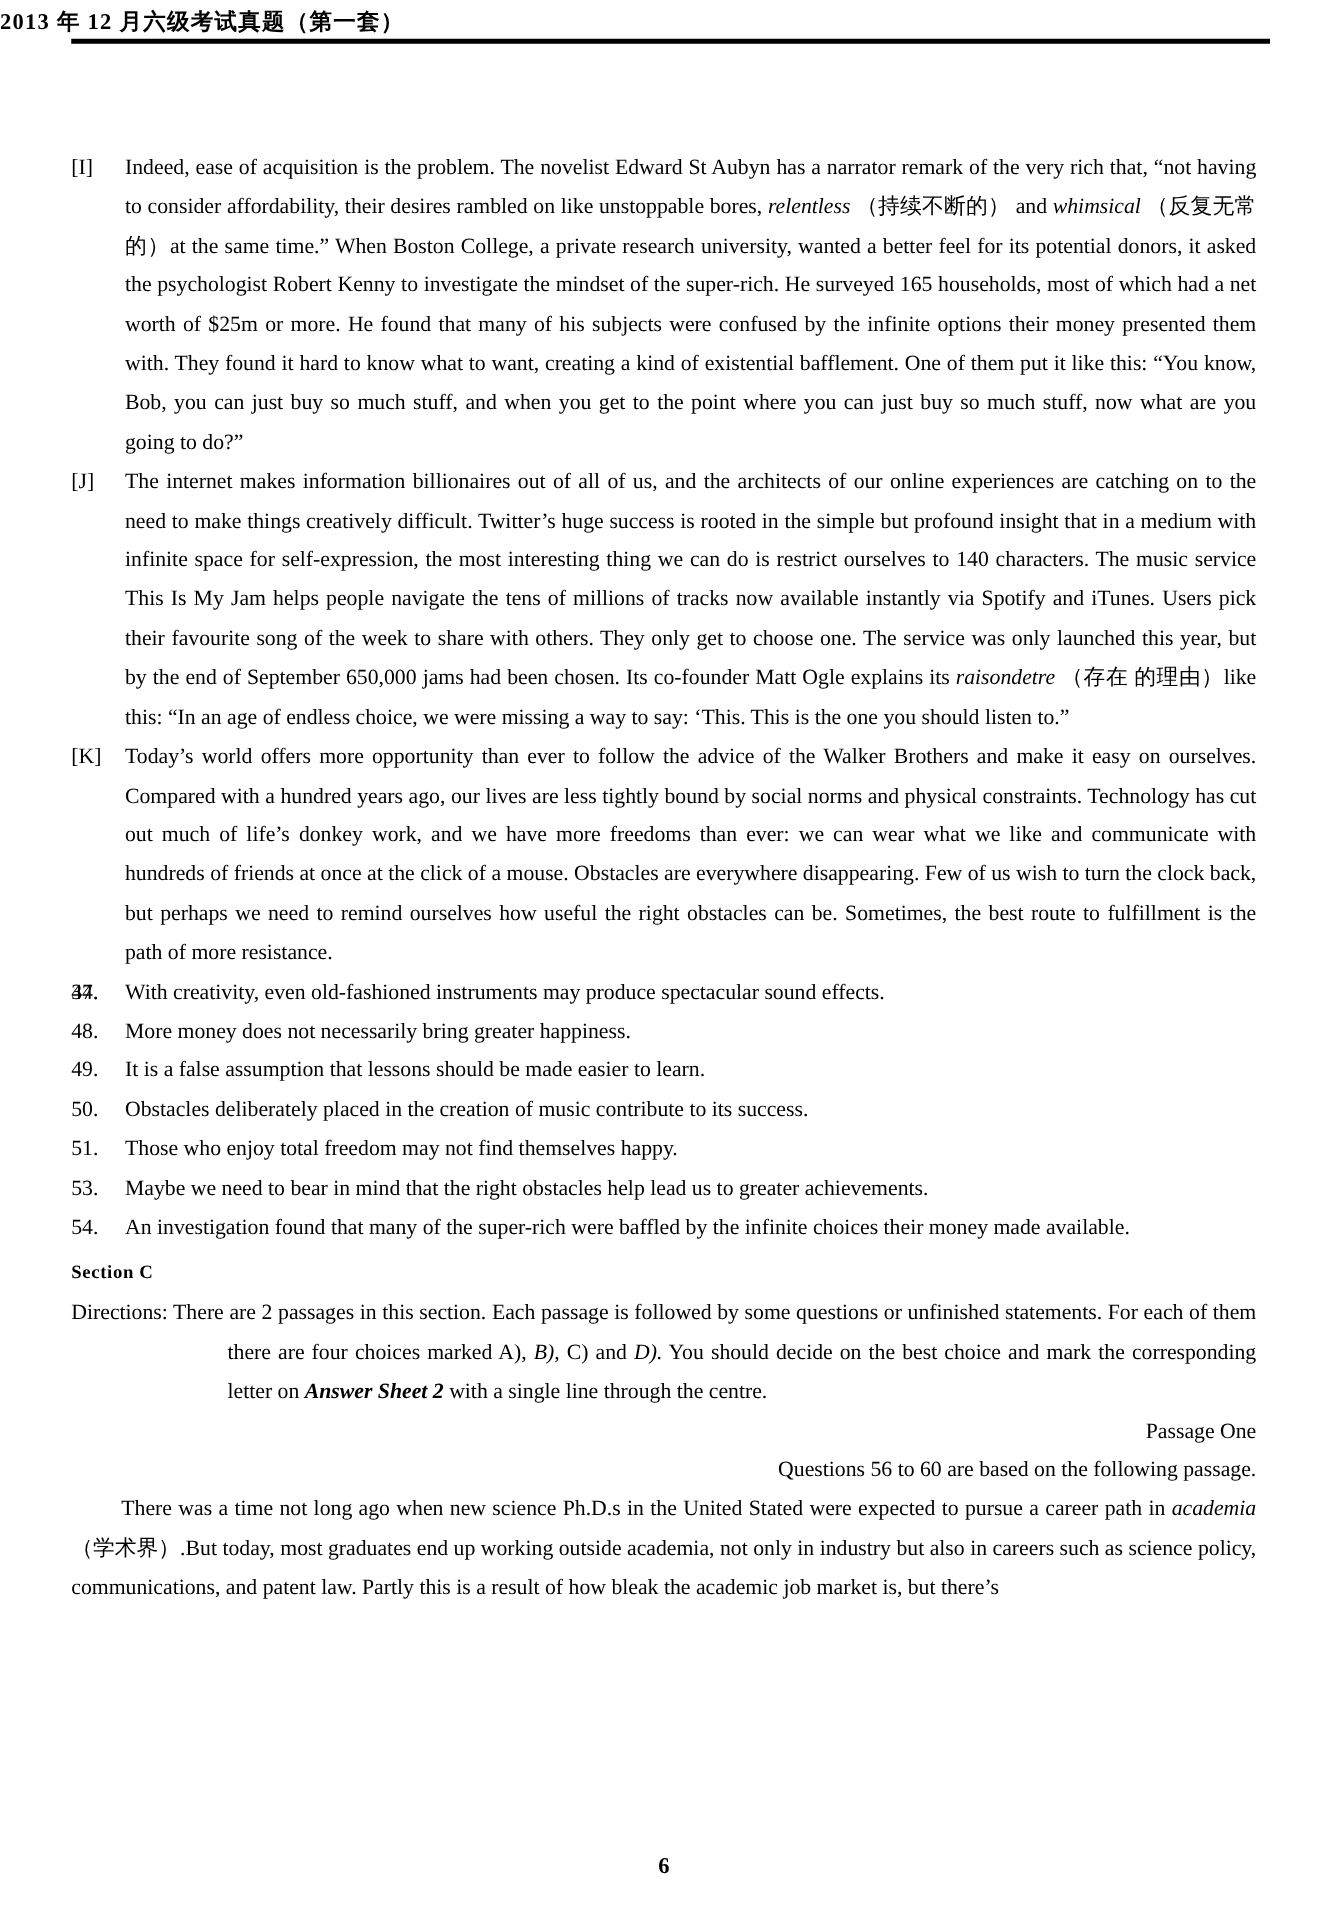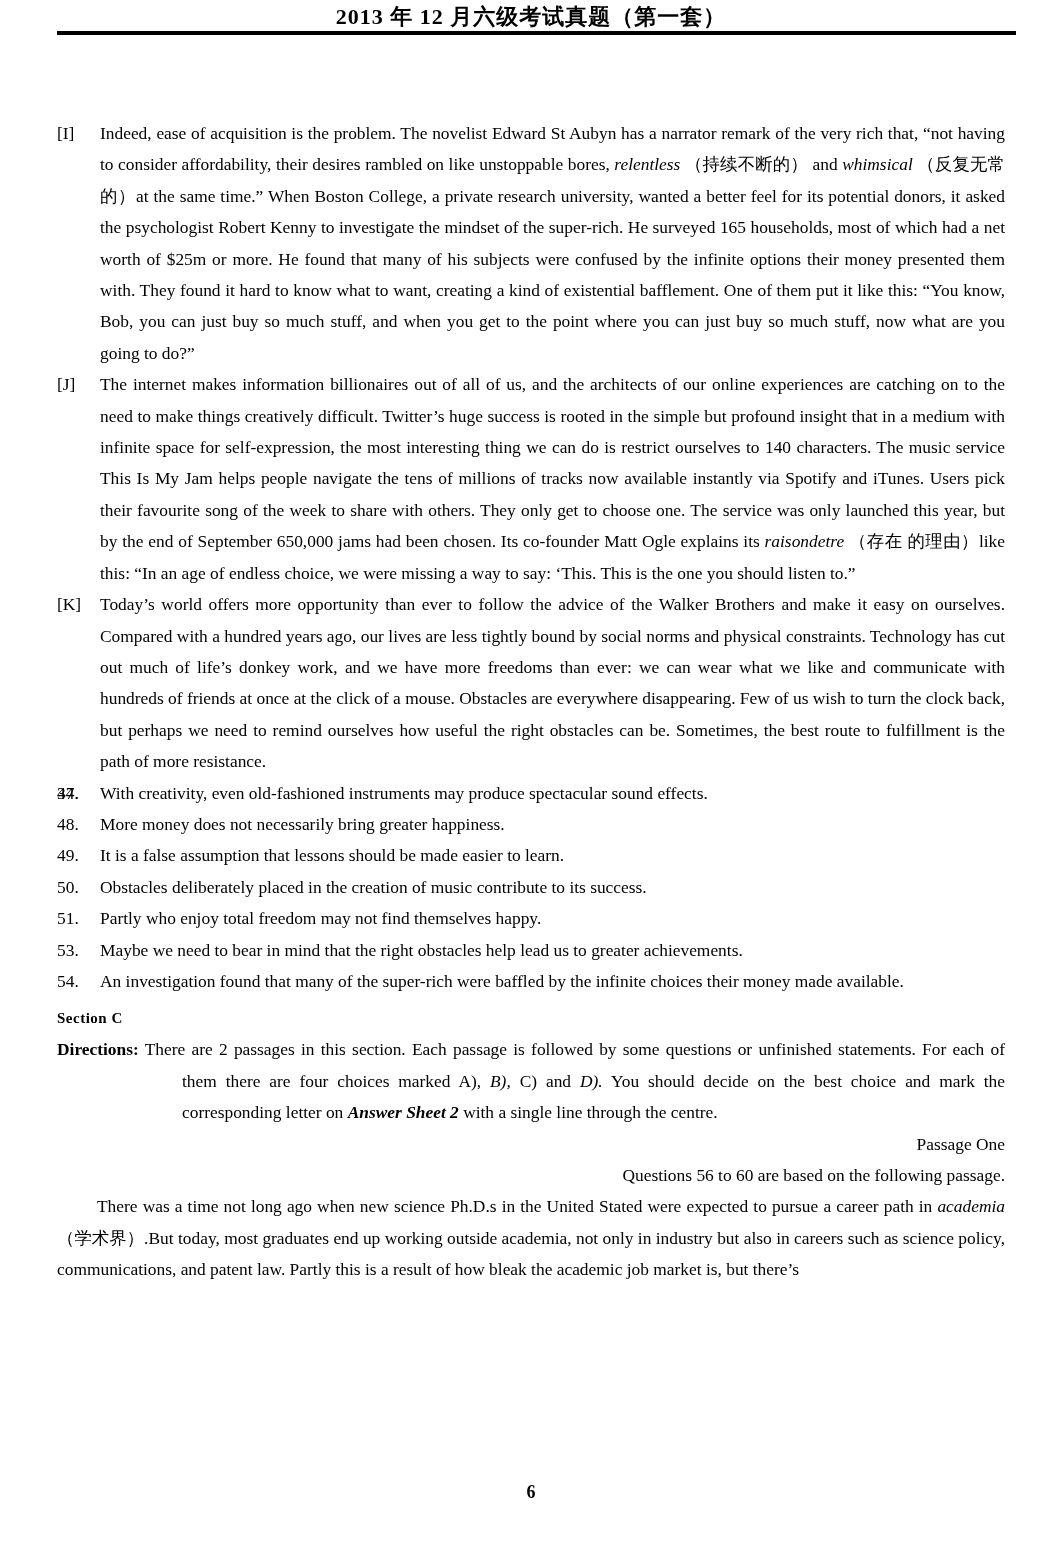--- a/index.html
+++ b/index.html
@@ -7,22 +7,21 @@
     width: 1062px; height: 1543px;
     font-family: "Liberation Serif", "DejaVu Serif", serif;
     color: #000;
     overflow: hidden;
   }
   .page { position: relative; width: 1062px; height: 1543px; }
 
   
   .header-title {
     padding-top: 5px;
-    text-align: center;
-    font-size: 22px;
+    font-size: 18px;
     font-weight: bold;
     letter-spacing: 1px;
     line-height: 24px;
   }
   .header-rule {
     height: 4px;
     background: #000;
     margin: 2px 46px 0 57px;
   }
 
@@ -32,21 +31,21 @@
     padding-top: 83px;
     font-size: 17.4px;
     line-height: 31.4px;
   }
 
   
   .hang-item { position: relative; padding-left: 43px; }
   .hang-label { position: absolute; left: 0; top: 0; }
   .para { text-align: justify; }
   .question { text-align: left; }
-  b, .bold { font-weight: bold; }
+  b, .bold { font-weight: normal; }
 
   .section-heading {
     margin: 5px 0 0 0;
     font-size: 15px;
     font-weight: 900;
     line-height: 32px;
     letter-spacing: 0.5px;
   }
 
   .directions {
@@ -88,21 +87,21 @@
         <div class="hang-item para"><span class="hang-label">[J]</span><span><span>The internet makes information billionaires out of all of us, and the architects of our online experiences are catching on to the need to make things creatively difficult. Twitter’s huge success is rooted in the simple but profound insight that in a medium with infinite space for self-expression, the most interesting thing we can do is restrict ourselves to 140 characters. The music service This Is My Jam helps people navigate the tens of millions of tracks now available instantly via Spotify and iTunes. Users pick their favourite song of the week to share with others. They only get to choose one. The service was only launched this year, but by the end of September 650,000 jams had been chosen. Its co-founder Matt Ogle explains its </span><span style="font-style: italic;">raisondetre</span><span> （存在 的理由）like this: “In an age of endless choice, we were missing a way to say: ‘This. This is the one you should listen to.”</span></span></div>
         <div class="hang-item para"><span class="hang-label">[K]</span><span><span>Today’s world offers more opportunity than ever to follow the advice of the Walker Brothers and make it easy on ourselves. Compared with a hundred years ago, our lives are less tightly bound by social norms and physical constraints. Technology has cut out much of life’s donkey work, and we have more freedoms than ever: we can wear what we like and communicate with hundreds of friends at once at the click of a mouse. Obstacles are everywhere disappearing. Few of us wish to turn the clock back, but perhaps we need to remind ourselves how useful the right obstacles can be. Sometimes, the best route to fulfillment is the path of more resistance.</span></span></div>
       </div>
 
     <div>
         <div class="hang-item question"><span class="hang-label">34.</span></div>
         <div class="hang-item question"><span class="hang-label">47.</span><span>With creativity, even old-fashioned instruments may produce spectacular sound effects.</span></div>
         <div class="hang-item question"><span class="hang-label">48.</span><span>More money does not necessarily bring greater happiness.</span></div>
         <div class="hang-item question"><span class="hang-label">49.</span><span>It is a false assumption that lessons should be made easier to learn.</span></div>
         <div class="hang-item question"><span class="hang-label">50.</span><span>Obstacles deliberately placed in the creation of music contribute to its success.</span></div>
-        <div class="hang-item question"><span class="hang-label">51.</span><span>Partly who enjoy total freedom may not find themselves happy.</span></div>
+        <div class="hang-item question"><span class="hang-label">51.</span><span>Those who enjoy total freedom may not find themselves happy.</span></div>
         <div class="hang-item question"><span class="hang-label">53.</span><span>Maybe we need to bear in mind that the right obstacles help lead us to greater achievements.</span></div>
         <div class="hang-item question"><span class="hang-label">54.</span><span>An investigation found that many of the super-rich were baffled by the infinite choices their money made available.</span></div>
       </div>
 
     <h2 class="section-heading">Section C</h2>
 
     <div class="directions">
       <span class="bold">Directions:</span><span><span> There are 2 passages in this section. Each passage is followed by some questions or unfinished statements. For each of them there are four choices marked A), </span><span style="font-style: italic;">B),</span><span> C) and </span><span style="font-style: italic;">D).</span><span> You should decide on the best choice and mark the corresponding letter on </span><span style="font-style: italic; font-weight: bold;">Answer Sheet 2</span><span> with a single line through the centre.</span></span>
     </div>
 

